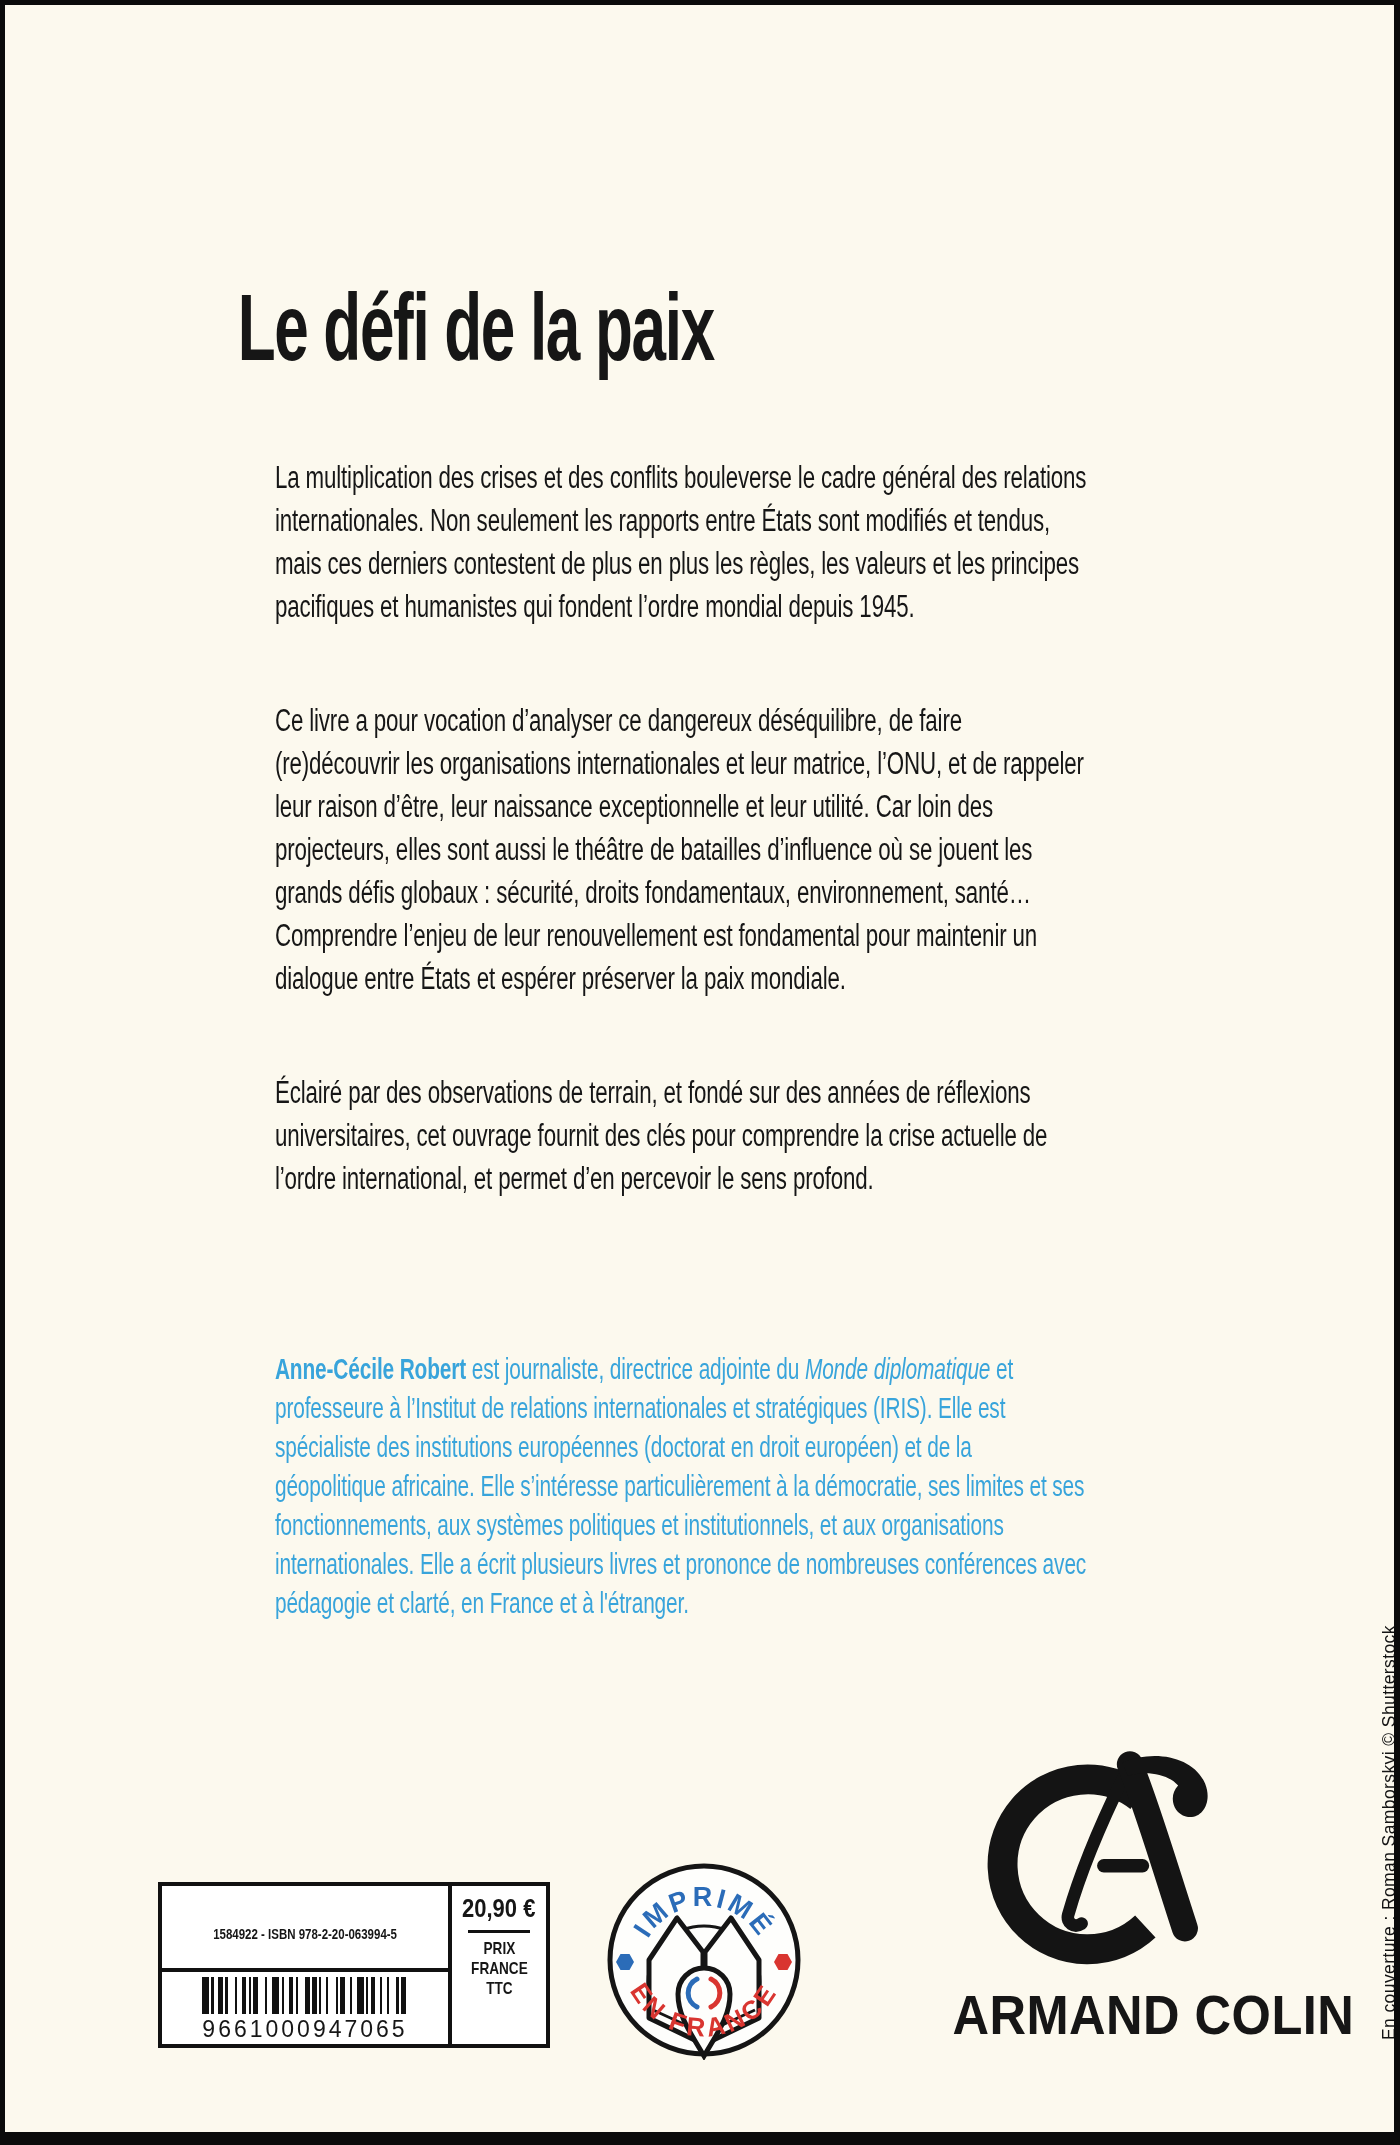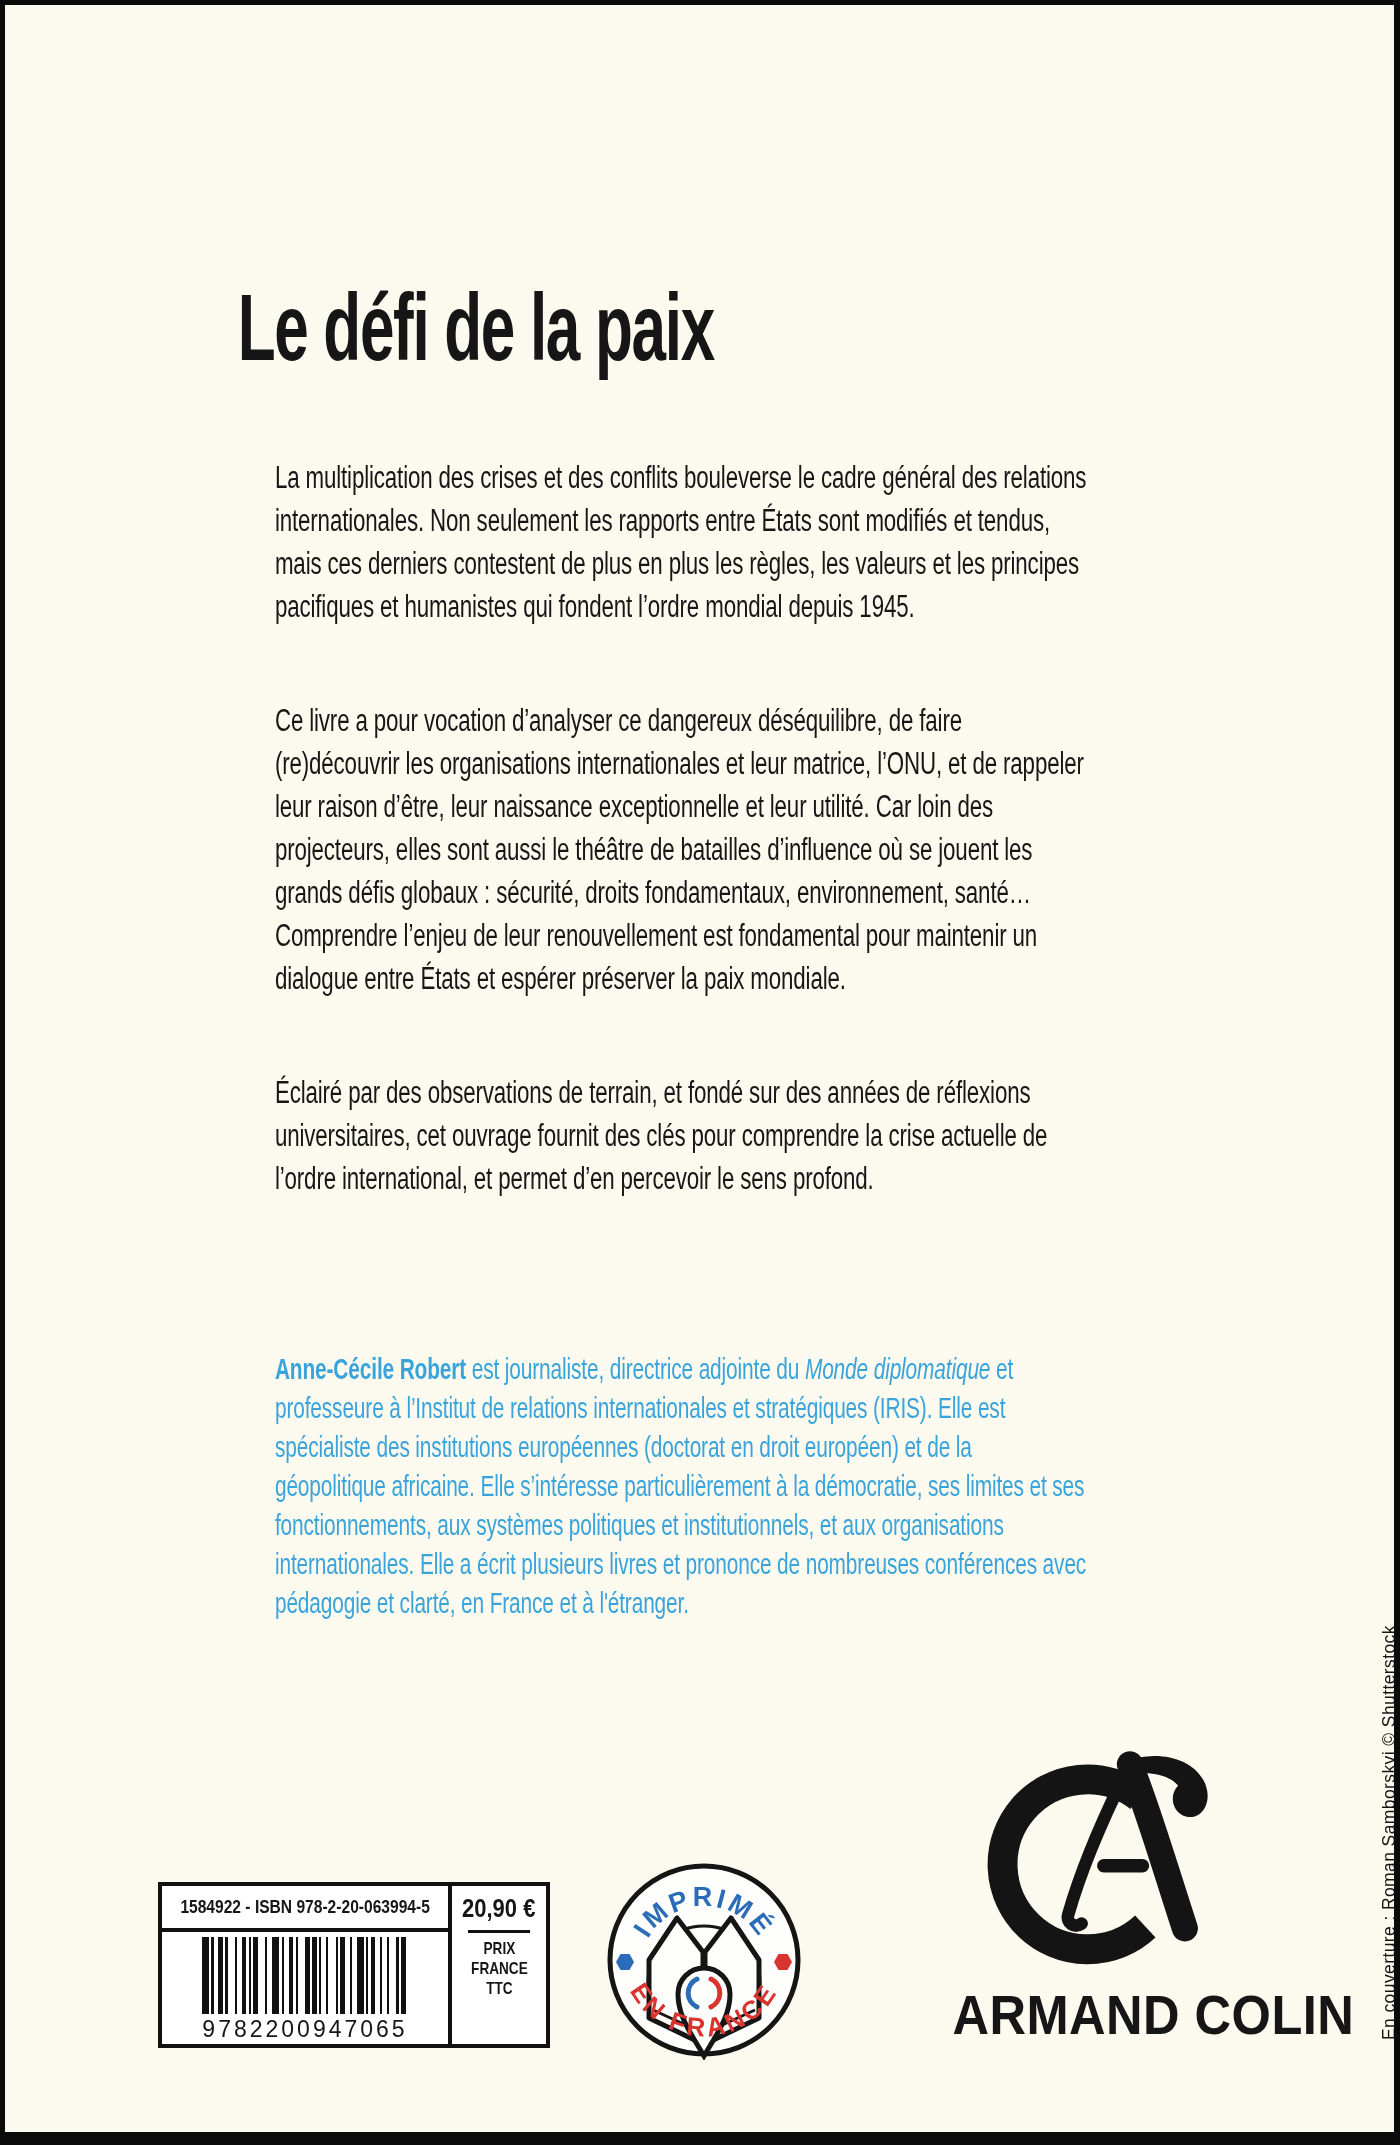--- a/index.html
+++ b/index.html
@@ -40,22 +40,22 @@
 
   
   .barcode-box{
     position:absolute;left:153px;top:1877px;width:392px;height:166px;
     box-sizing:border-box;background:#ffffff;border:4px solid #111;
     display:flex;
   }
   .bc-left{flex:1;display:flex;flex-direction:column;border-right:4px solid #111;min-width:0;}
   .bc-isbn{
     height:42px;border-bottom:4px solid #111;
-    display:flex;align-items:center;justify-content:center;
-    font-weight:700;font-size:19px;white-space:nowrap;overflow:hidden;
+    display:flex;align-items:flex-start;justify-content:center;
+    font-weight:700;font-size:14px;white-space:nowrap;overflow:hidden;margin-top:40px;
   }
   .bc-isbn span{transform:scaleX(0.82);white-space:nowrap;}
   .bc-bars{flex:1;display:flex;align-items:stretch;justify-content:center;padding:5px 6px 0 6px;}
   .bc-bars .bar{background:#111;}
   .bc-digits{
     height:30px;display:flex;align-items:center;justify-content:center;
     font-size:23px;letter-spacing:3px;font-weight:500;white-space:nowrap;
   }
   .bc-price{
     width:94px;display:flex;flex-direction:column;align-items:center;
@@ -154,21 +154,21 @@
           <div style="width: 4.7px;"></div>
           <div class="bar" style="width: 2.35px;"></div>
           <div style="width: 7.05px;"></div>
           <div class="bar" style="width: 2.35px;"></div>
           <div style="width: 2.35px;"></div>
           <div class="bar" style="width: 4.7px;"></div>
           <div style="width: 2.35px;"></div>
         </div>
       <div class="bc-digits">
         <span>9</span>
-        <span>782200</span>
+        <span>661000</span>
         <span>947065</span>
       </div>
     </div>
     <div class="bc-price">
       <div class="price">20,90 €</div>
       <div class="price-sep"></div>
       <div class="price-label">
         <span>PRIX</span>
         <span>FRANCE</span>
         <span>TTC</span>

